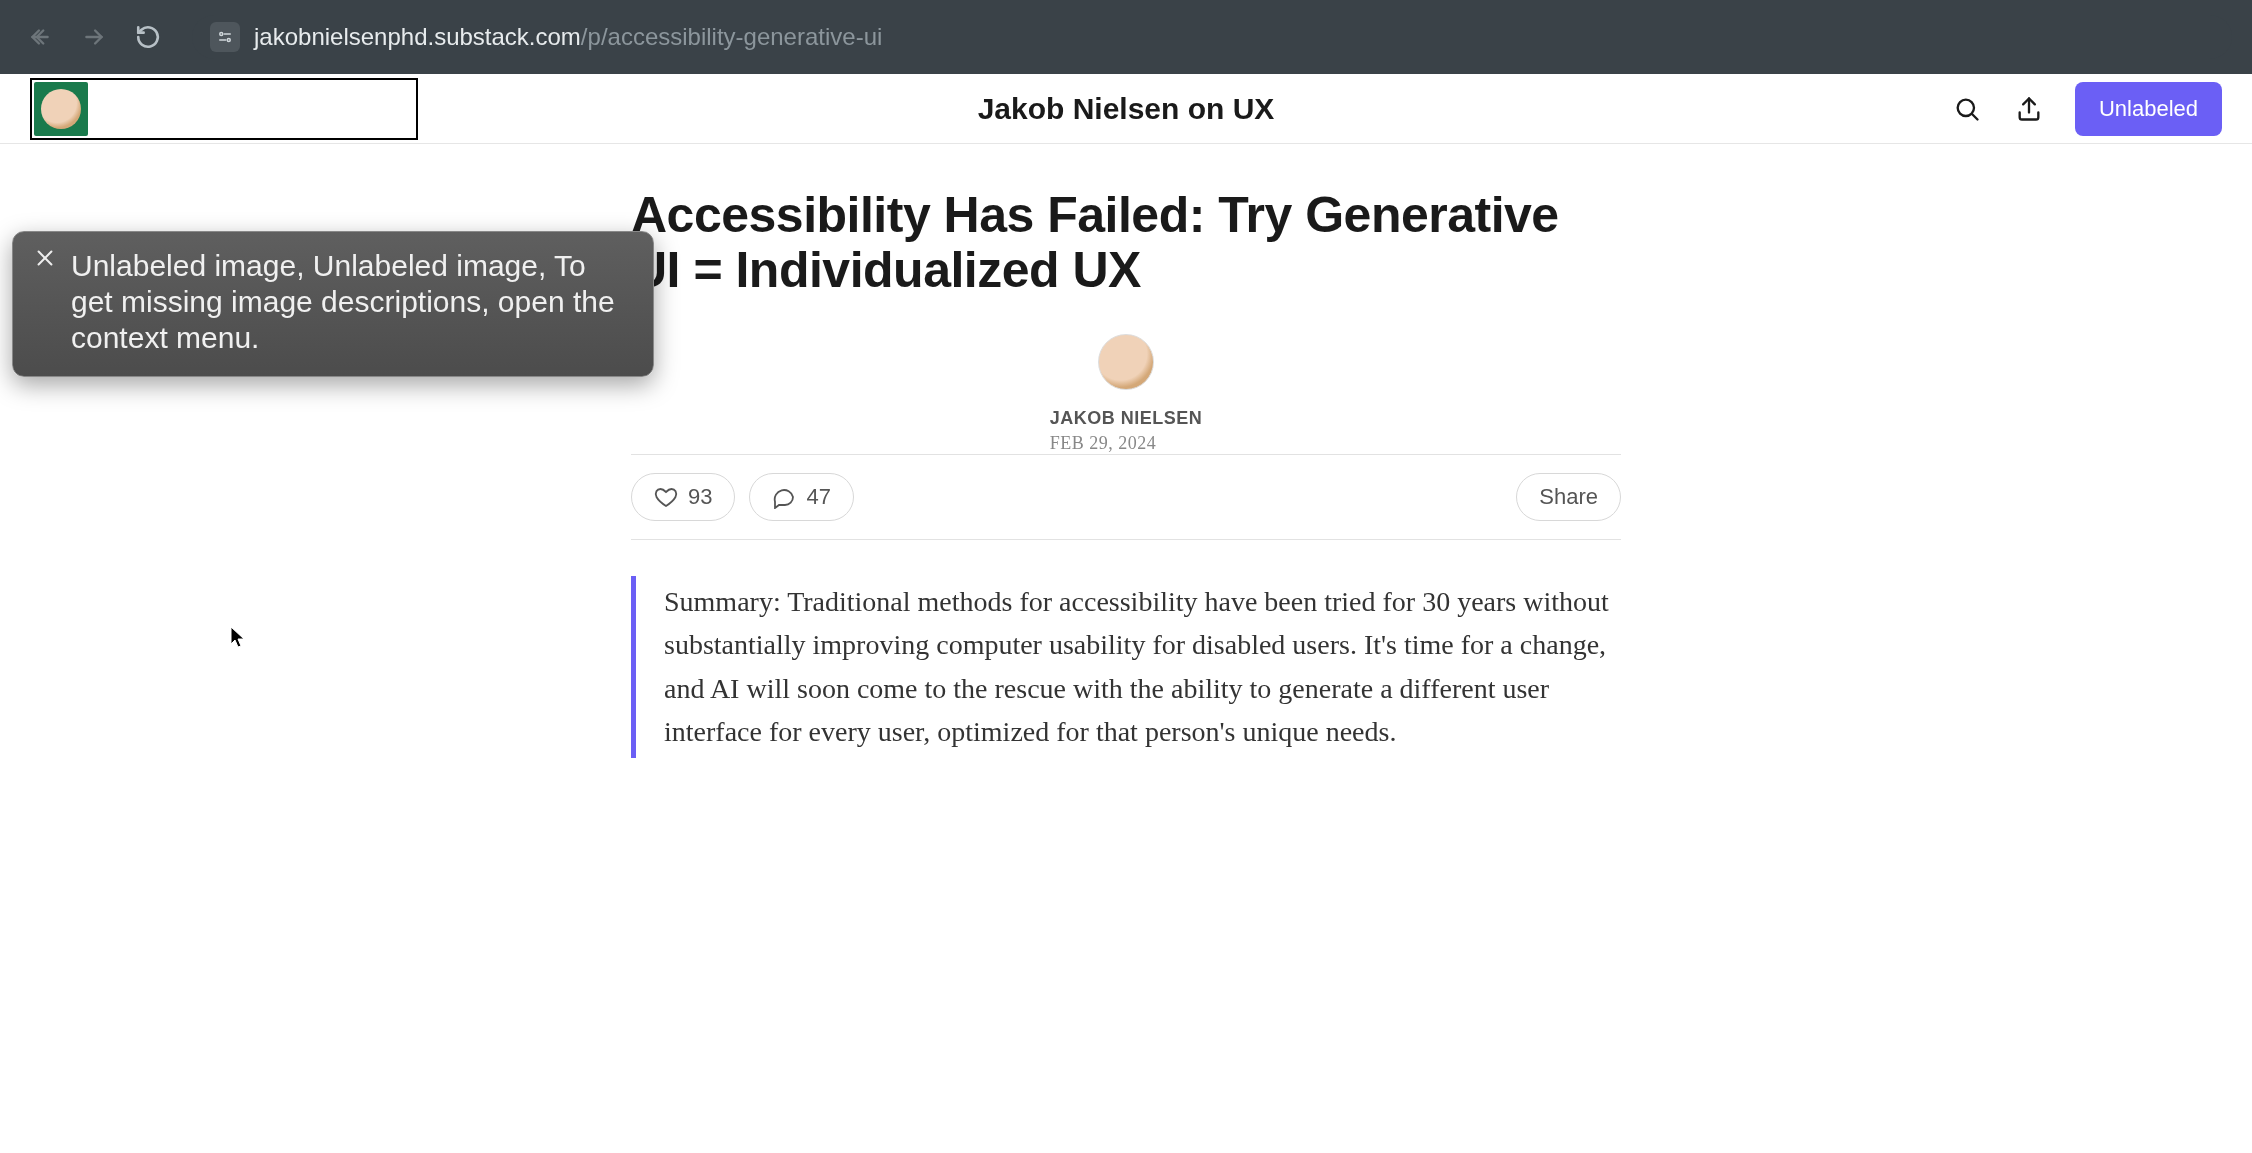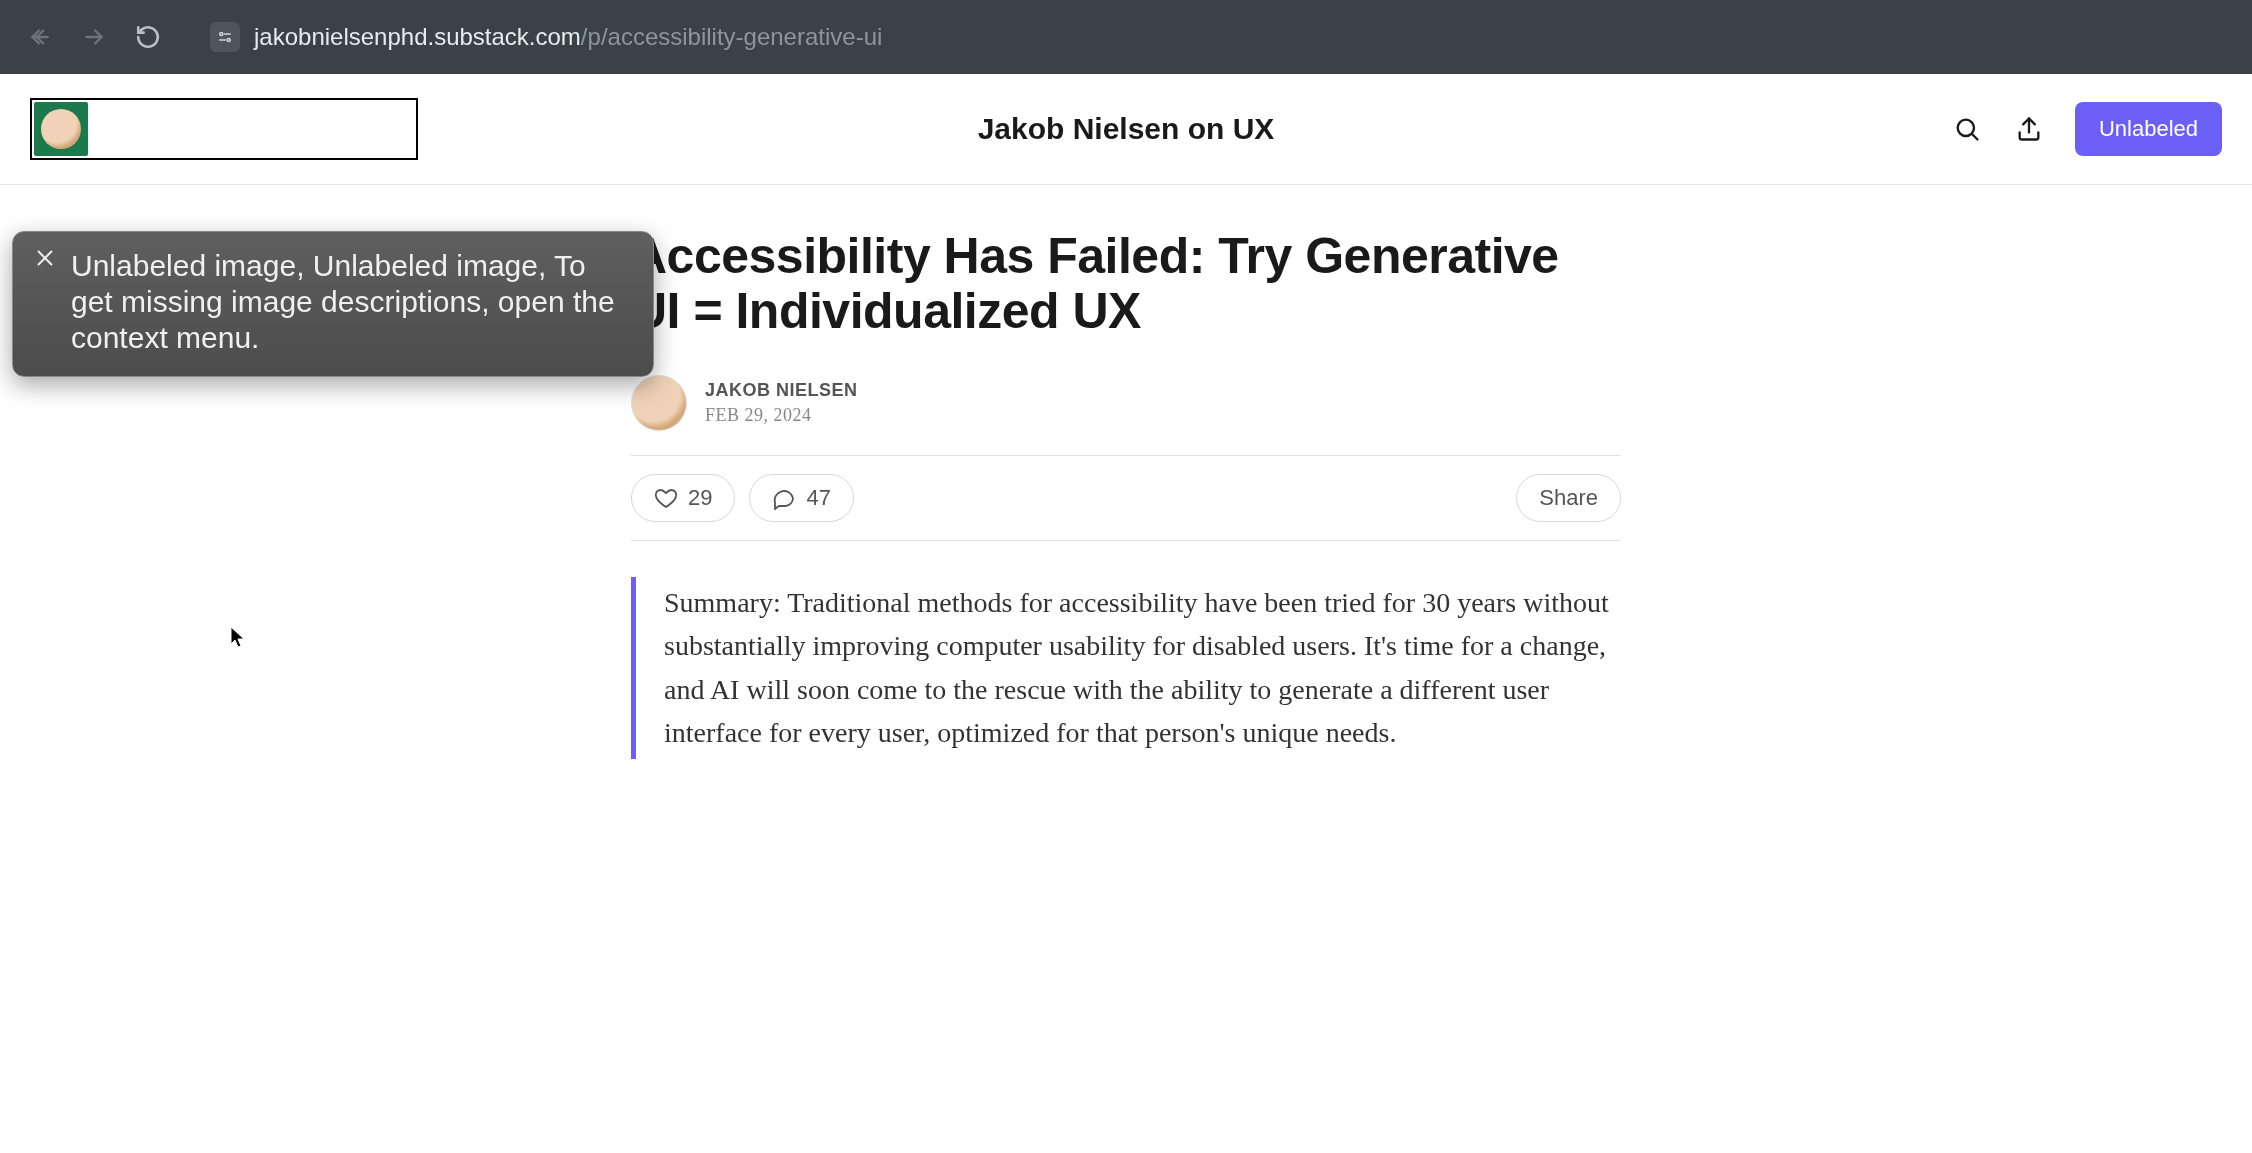--- a/index.html
+++ b/index.html
@@ -46,21 +46,21 @@
   .url-text { white-space: nowrap; }
   .url-text .url-main { color: #e7ebed; }
   .url-text .url-path { color: #8c969c; }
 
   
   .page {
     background: #fff;
     position: relative;
   }
   .site-header {
-    height: 111px;
+    height: 70px;
     display: flex;
     align-items: center;
     justify-content: space-between;
     padding: 0 30px;
     border-bottom: 1px solid #e6e6e6;
   }
   .header-left {
     display: flex; align-items: center;
   }
   .logo-box {
@@ -115,21 +115,21 @@
   
   .article-wrap {
     max-width: 990px; margin: 0 auto; padding-top: 44px;
   }
   .article-title {
     font-size: 50px; font-weight: 800; line-height: 1.1; color: #1a1a1a;
     letter-spacing: -0.5px;
     margin-bottom: 36px;
   }
   .author-row {
-    display: flex; align-items: center; gap: 18px; margin-bottom: 24px;
+    display: flex; align-items: center; gap: 18px;  flex-direction: column;
   }
   .author-avatar {
     width: 56px; height: 56px; border-radius: 50%;
     background: radial-gradient(circle at 40% 35%, #f0d2b8 55%, #d4a878 70%);
     border: 1px solid #ddd;
   }
   .author-meta { display: flex; flex-direction: column; gap: 4px; }
   .author-name {
     font-size: 18px; font-weight: 600; color: #555; letter-spacing: 0.5px;
   }
@@ -263,21 +263,21 @@
         <div class="pub-date">FEB 29, 2024</div>
       </div>
     </div>
 
     <div class="engagement-bar">
       <div class="eng-left">
         <div class="pill">
           <svg viewBox="0 0 24 24" fill="none" stroke="currentColor" stroke-width="1.8">
               <path d="M12 21s-7-4.5-9.5-9C.5 7.5 3 4 6.5 4 9 4 11 6 12 7c1-1 3-3 5.5-3C21 4 23.5 7.5 21.5 12 19 16.5 12 21 12 21z"></path>
             </svg>
-          <span>29</span>
+          <span>93</span>
         </div>
         <div class="pill">
           <svg viewBox="0 0 24 24" fill="none" stroke="currentColor" stroke-width="1.8">
               <path d="M21 12a8 8 0 0 1-8 8H7l-4 3v-6.3A8 8 0 1 1 21 12z"></path>
             </svg>
           <span>47</span>
         </div>
       </div>
       <div class="pill">
         <span>Share</span>

